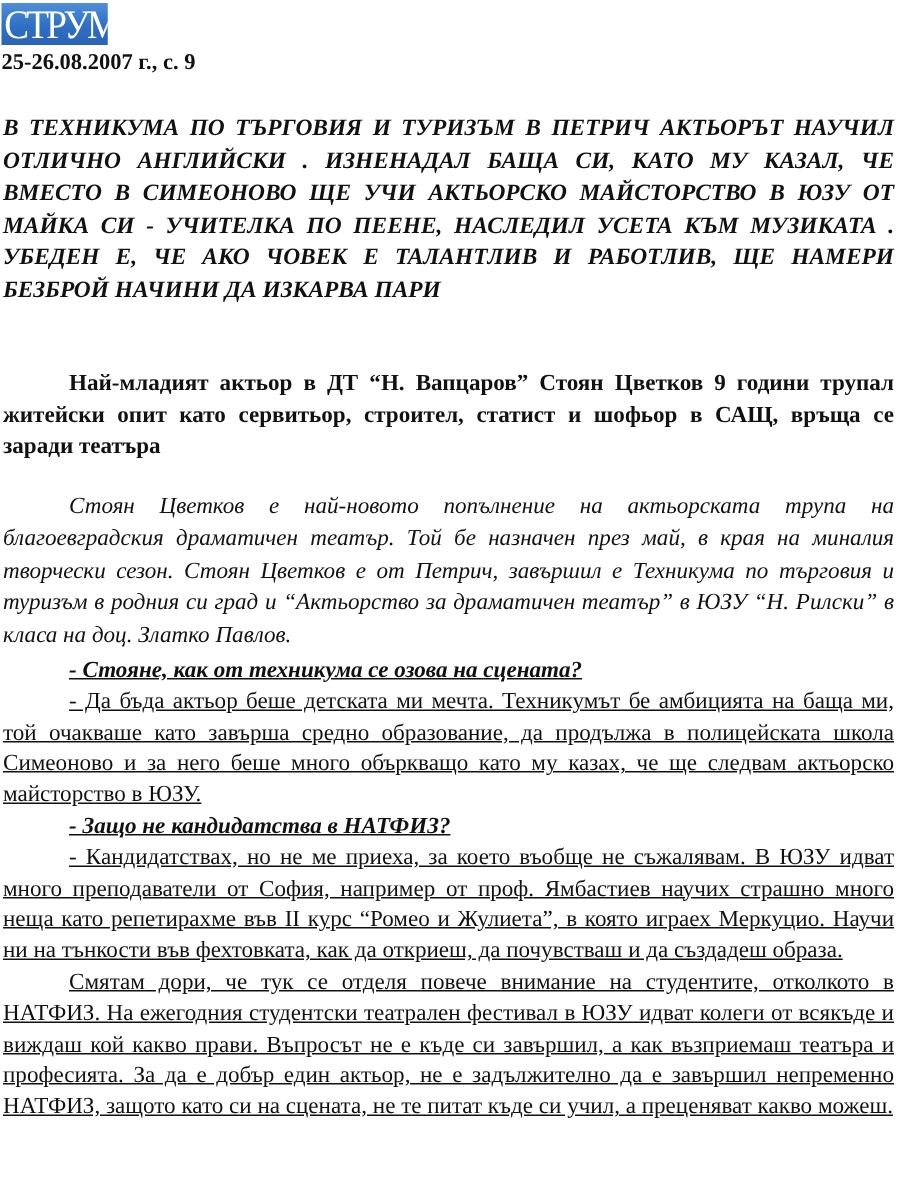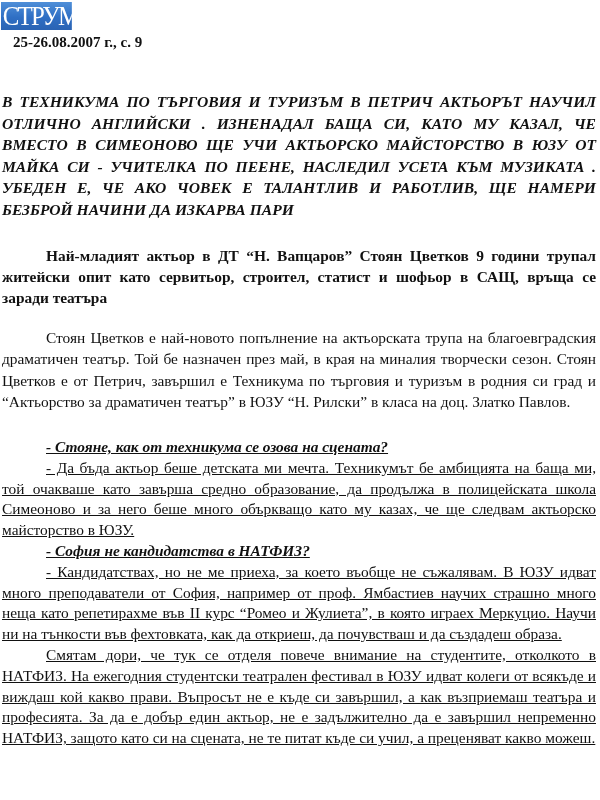--- a/index.html
+++ b/index.html
@@ -7,36 +7,36 @@
   .page { position: absolute; left: 0; top: 0; width: 600px; height: 800px; }
   .logo {
     position: absolute; left: 1px; top: 2px; width: 77px; height: 28px;
     background: linear-gradient(180deg, #4f8fd8 0%, #2f6fc4 55%, #2a63b3 100%);
     color: #ffffff; font-family: "Liberation Serif", serif; font-size: 27px;
     line-height: 28px; letter-spacing: -2px; text-align: left; padding-left: 2px;
     box-sizing: border-box; overflow: hidden; transform: scaleX(0.92); transform-origin: left;
   }
   .dateline {
     position: absolute; left: 1px; top: 34px; font-family: "Liberation Serif", serif;
-    font-weight: bold; font-size: 15px; line-height: 17px; padding-left: 12px;
+    font-weight: bold; font-size: 15px; line-height: 17px;
   }
   .lead {
-    position: absolute; left: 2px; top: 91px; width: 594px;
+    position: absolute; left: 2px; top: 75px; width: 594px;
     font-family: "Liberation Serif", serif; font-weight: bold; font-style: italic;
     font-size: 15.6px; line-height: 21.6px; text-align: justify; text-align-last: left;
     margin: 0;
   }
   .subhead {
     position: absolute; left: 2px; top: 245px; width: 594px;
     font-family: "Liberation Serif", serif; font-weight: bold;
     font-size: 15.4px; line-height: 21px; text-align: justify; text-indent: 44px; margin: 0;
   }
   .intro {
     position: absolute; left: 2px; top: 327px; width: 594px;
-    font-family: "Liberation Serif", serif; 
+    font-family: "Liberation Serif", serif; font-style: italic;
     font-size: 15.4px; line-height: 21.4px; text-align: justify; text-indent: 44px; margin: 0;
   }
   .body {
     position: absolute; left: 2px; top: 437px; width: 594px;
     font-family: "Liberation Serif", serif; font-size: 15.4px; line-height: 20.8px;
     margin: 0;
     text-decoration: underline;
   }
   .body p { margin: 0; text-indent: 44px; text-align: justify; }
   .body p.q { font-weight: bold; font-style: italic; }
@@ -50,17 +50,17 @@
 
   <p class="lead">В ТЕХНИКУМА ПО ТЪРГОВИЯ И ТУРИЗЪМ В ПЕТРИЧ АКТЬОРЪТ НАУЧИЛ ОТЛИЧНО АНГЛИЙСКИ . ИЗНЕНАДАЛ БАЩА СИ, КАТО МУ КАЗАЛ, ЧЕ ВМЕСТО В СИМЕОНОВО ЩЕ УЧИ АКТЬОРСКО МАЙСТОРСТВО В ЮЗУ ОТ МАЙКА СИ - УЧИТЕЛКА ПО ПЕЕНЕ, НАСЛЕДИЛ УСЕТА КЪМ МУЗИКАТА . УБЕДЕН Е, ЧЕ АКО ЧОВЕК Е ТАЛАНТЛИВ И РАБОТЛИВ, ЩЕ НАМЕРИ БЕЗБРОЙ НАЧИНИ ДА ИЗКАРВА ПАРИ</p>
 
   <p class="subhead">Най-младият актьор в ДТ “Н. Вапцаров” Стоян Цветков 9 години трупал житейски опит като сервитьор, строител, статист и шофьор в САЩ, връща се заради театъра</p>
 
   <p class="intro">Стоян Цветков е най-новото попълнение на актьорската трупа на благоевградския драматичен театър. Той бе назначен през май, в края на миналия творчески сезон. Стоян Цветков е от Петрич, завършил е Техникума по търговия и туризъм в родния си град и “Актьорство за драматичен театър” в ЮЗУ “Н. Рилски” в класа на доц. Златко Павлов.</p>
 
   <div class="body">
     <p class="q">- Стояне, как от техникума се озова на сцената?</p>
     <p>- Да бъда актьор беше детската ми мечта. Техникумът бе амбицията на баща ми, той очакваше като завърша средно образование, да продължа в полицейската школа Симеоново и за него беше много объркващо като му казах, че ще следвам актьорско майсторство в ЮЗУ.</p>
-    <p class="q">- София не кандидатства в НАТФИЗ?</p>
+    <p class="q">- Защо не кандидатства в НАТФИЗ?</p>
     <p>- Кандидатствах, но не ме приеха, за което въобще не съжалявам. В ЮЗУ идват много преподаватели от София, например от проф. Ямбастиев научих страшно много неща като репетирахме във II курс “Ромео и Жулиета”, в която играех Меркуцио. Научи ни на тънкости във фехтовката, как да откриеш, да почувстваш и да създадеш образа.</p>
     <p>Смятам дори, че тук се отделя повече внимание на студентите, отколкото в НАТФИЗ. На ежегодния студентски театрален фестивал в ЮЗУ идват колеги от всякъде и виждаш кой какво прави. Въпросът не е къде си завършил, а как възприемаш театъра и професията. За да е добър един актьор, не е задължително да е завършил непременно НАТФИЗ, защото като си на сцената, не те питат къде си учил, а преценяват какво можеш.</p>
   </div>
 </div>
 
 </body></html>

